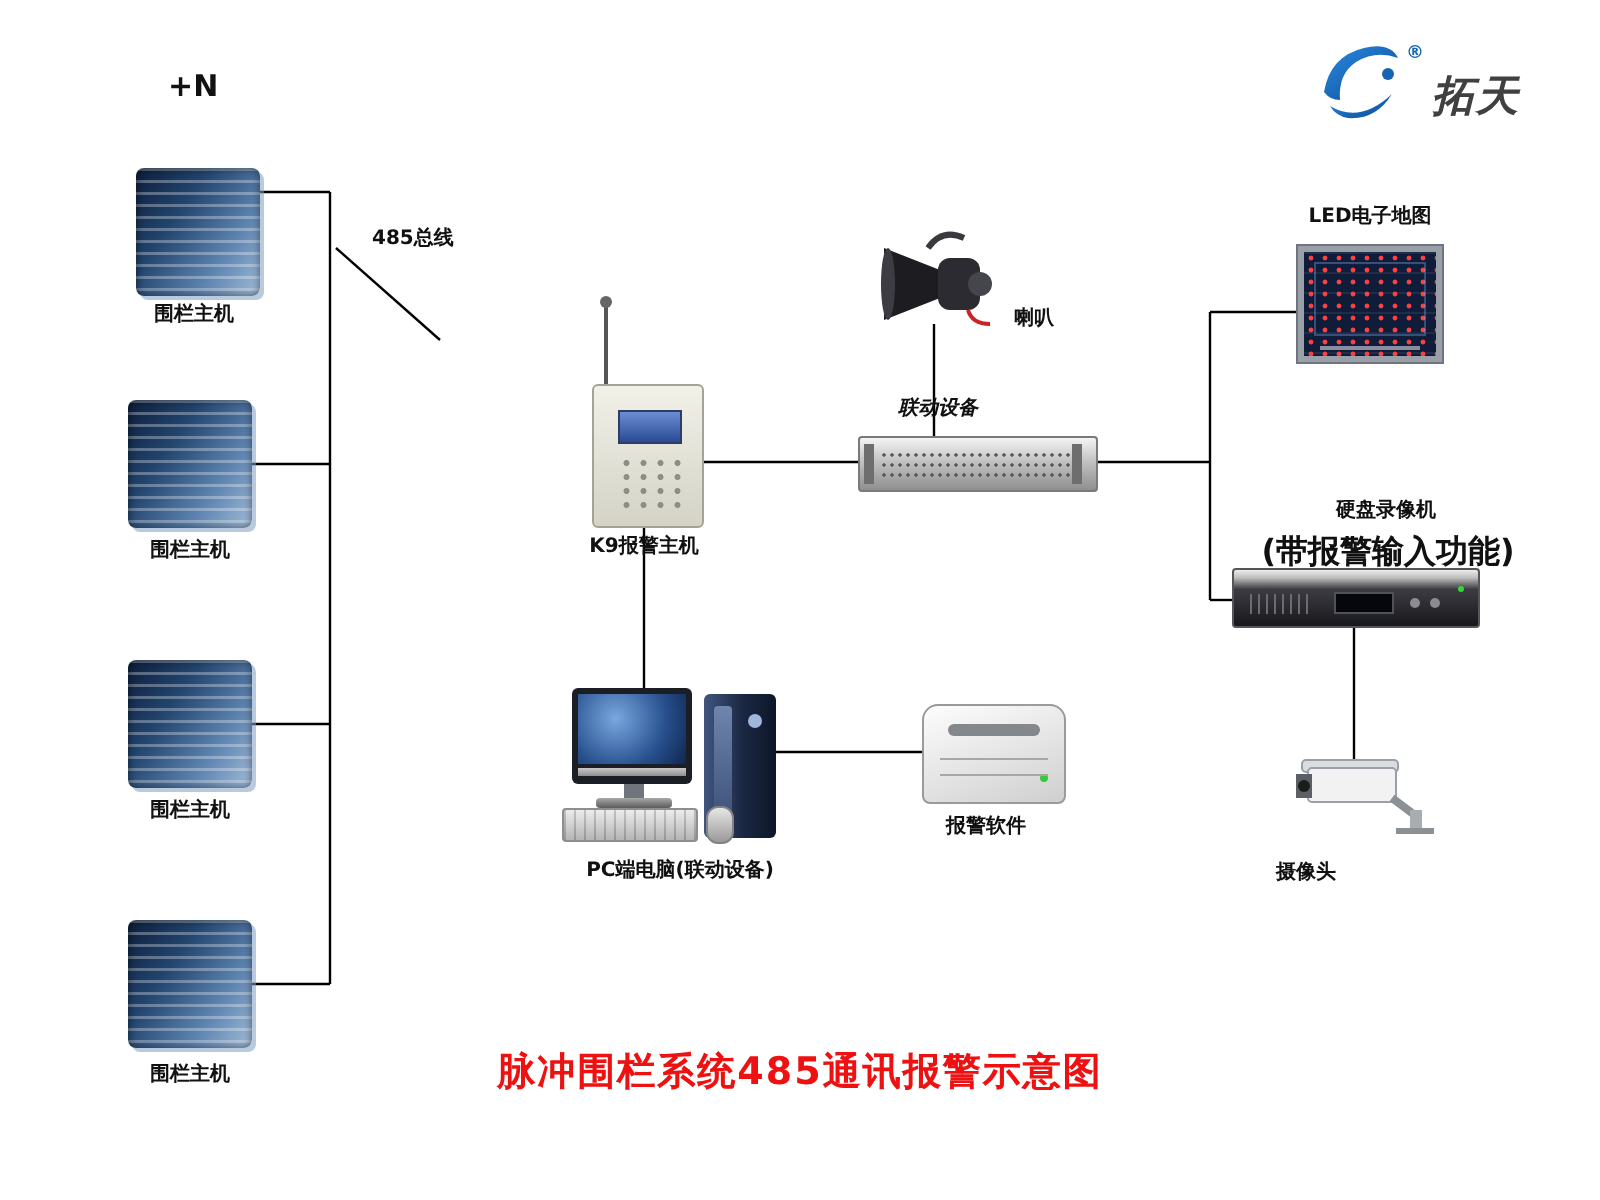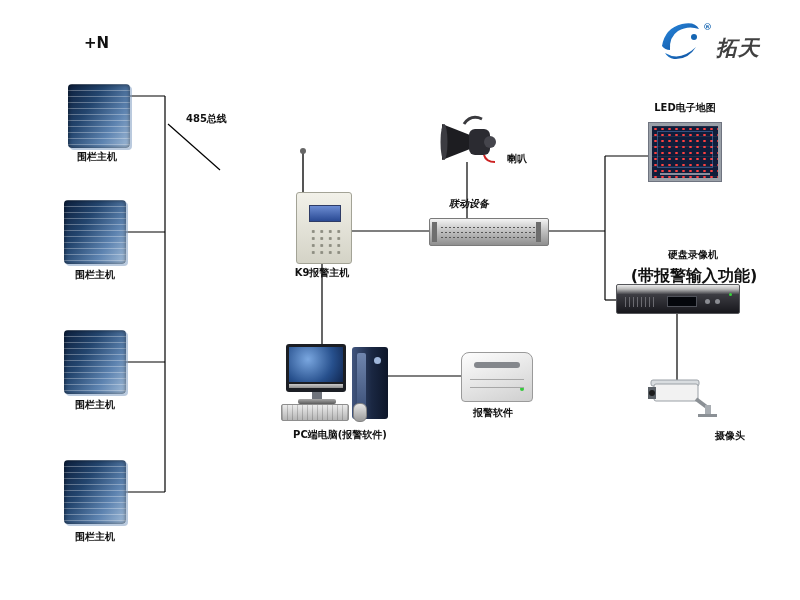--- a/index.html
+++ b/index.html
@@ -189,32 +189,33 @@
     <svg width="72" height="44" viewBox="0 0 72 44">
       <rect x="3" y="6" width="48" height="6" rx="2" fill="#d9dde0" stroke="#9aa0a6"></rect>
       <rect x="6" y="10" width="44" height="17" rx="2" fill="#f2f2f2" stroke="#9aa0a6"></rect>
       <rect x="0" y="13" width="8" height="12" fill="#5a6066"></rect>
       <circle cx="4" cy="19" r="3" fill="#1c1c1c"></circle>
       <path d="M48 25 L60 34" stroke="#8b9095" stroke-width="4"></path>
       <rect x="57" y="31" width="6" height="10" fill="#a8adb2"></rect>
       <rect x="50" y="40" width="19" height="3" fill="#8b9095"></rect>
     </svg>
   </div>
-  <div class="lbl ctr" style="left:730px;top:429px;">摄像头</div>
+  <div class="lbl ctr" style="left:653px;top:429px;">摄像头</div>
 
   <div class="tower"></div>
   <div class="monitor">
     <div class="mon-screen"></div>
     <div class="mon-strip"></div>
   </div>
   <div class="mon-stand"></div>
   <div class="mon-base"></div>
   <div class="keyboard"></div>
   <div class="mouse"></div>
-  <div class="lbl ctr" style="left:340px;top:428px;">PC端电脑(报警软件)</div>
+  <div class="lbl ctr" style="left:340px;top:428px;">PC端电脑(联动设备)</div>
 
   <div class="printer">
     <div class="printer-light"></div>
   </div>
   <div class="lbl ctr" style="left:493px;top:406px;">报警软件</div>
 
+  <div class="title">脉冲围栏系统485通讯报警示意图</div>
 
 </div>
 
 </body></html>

